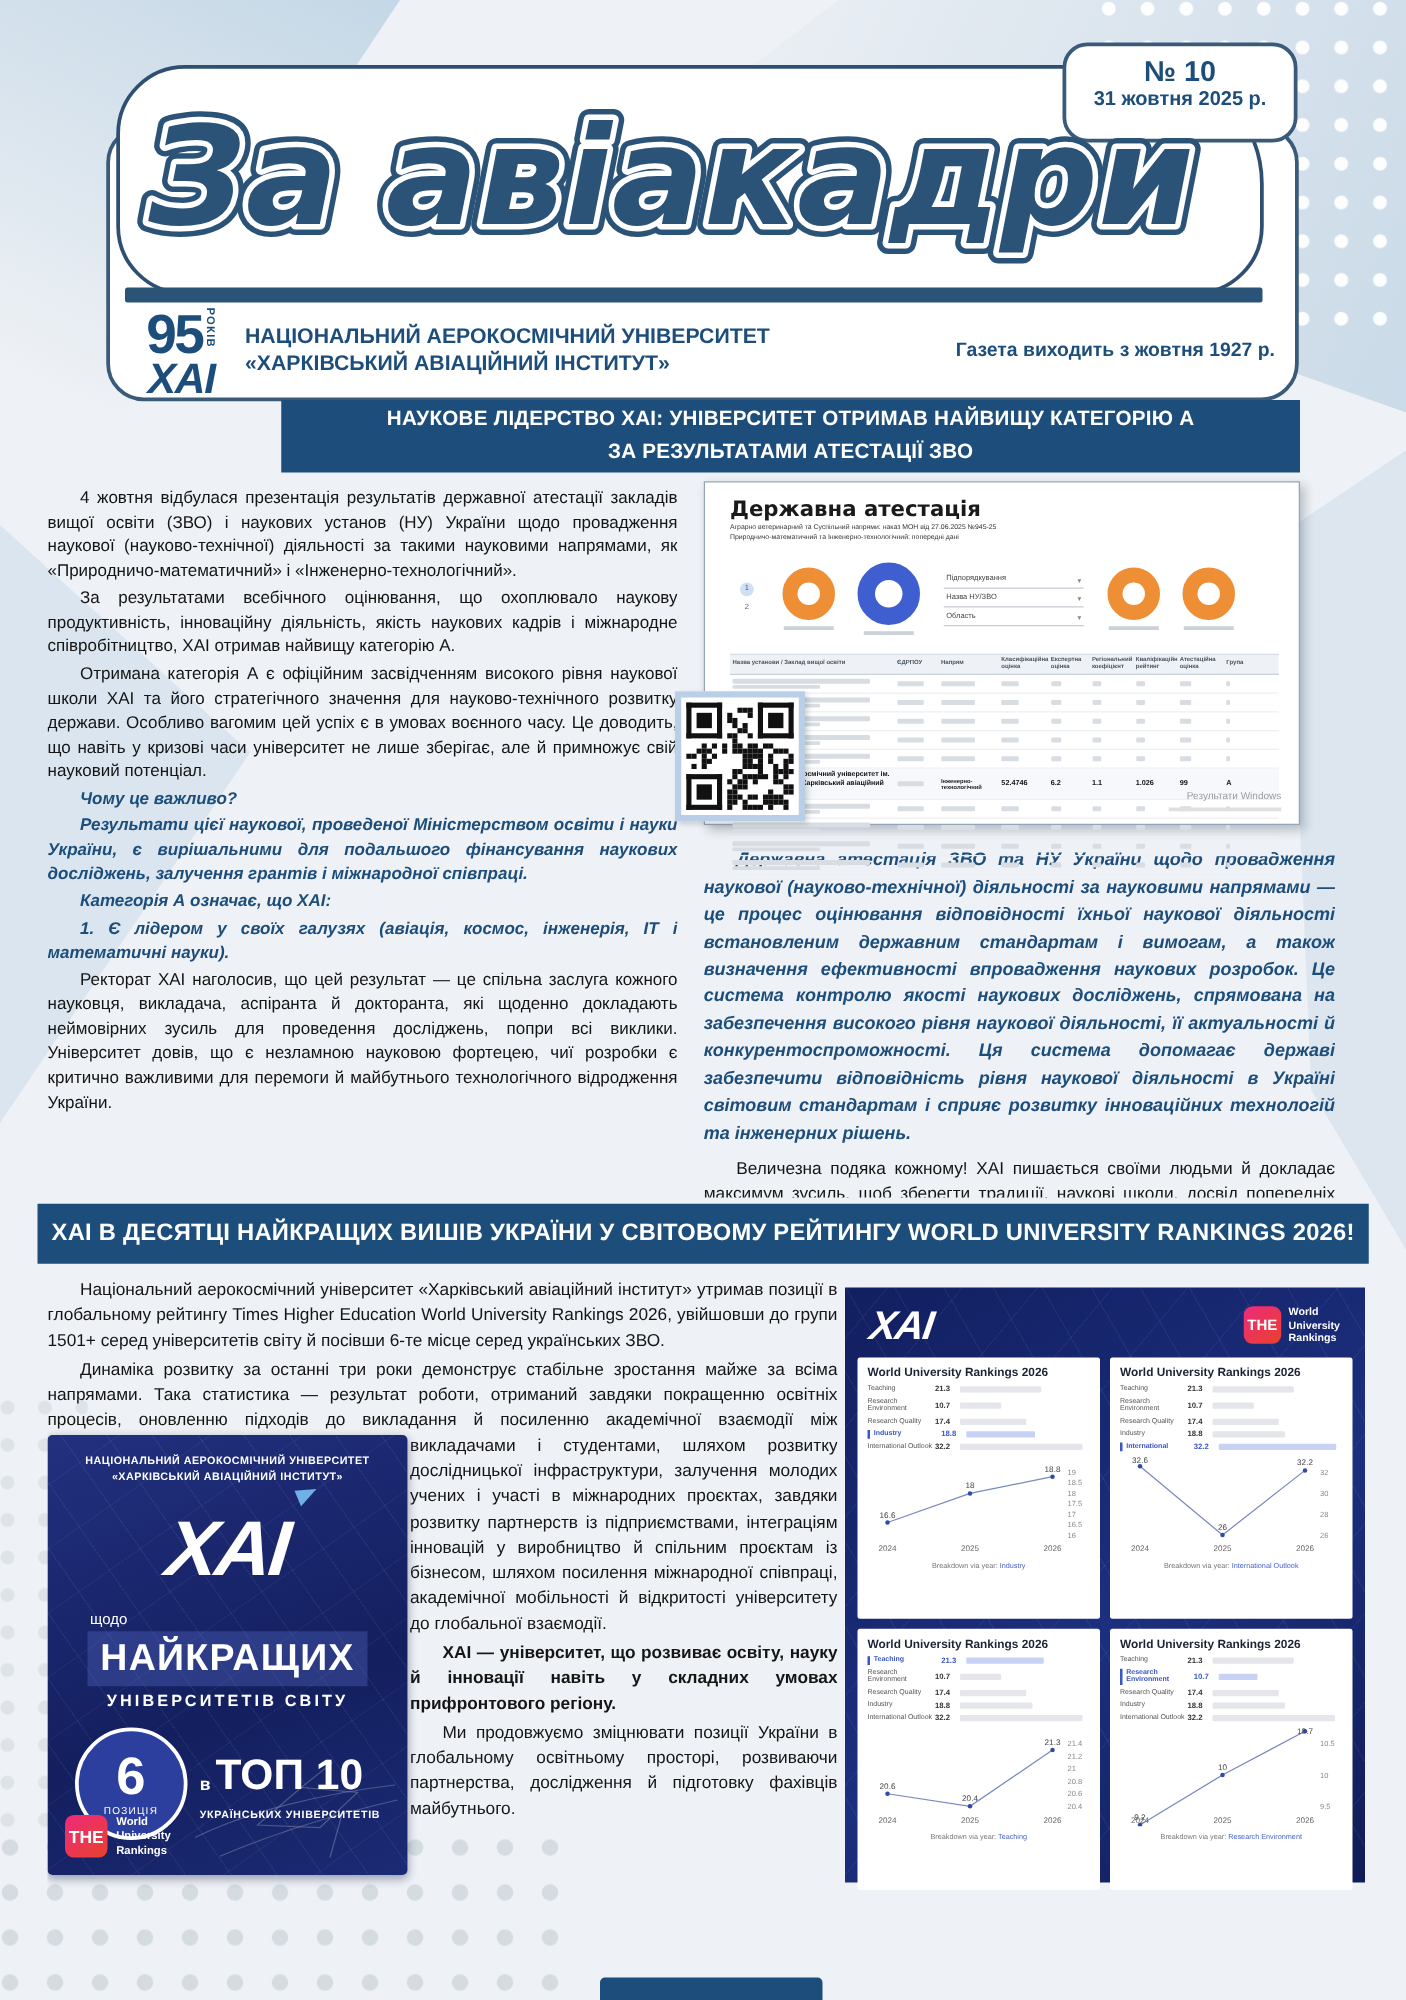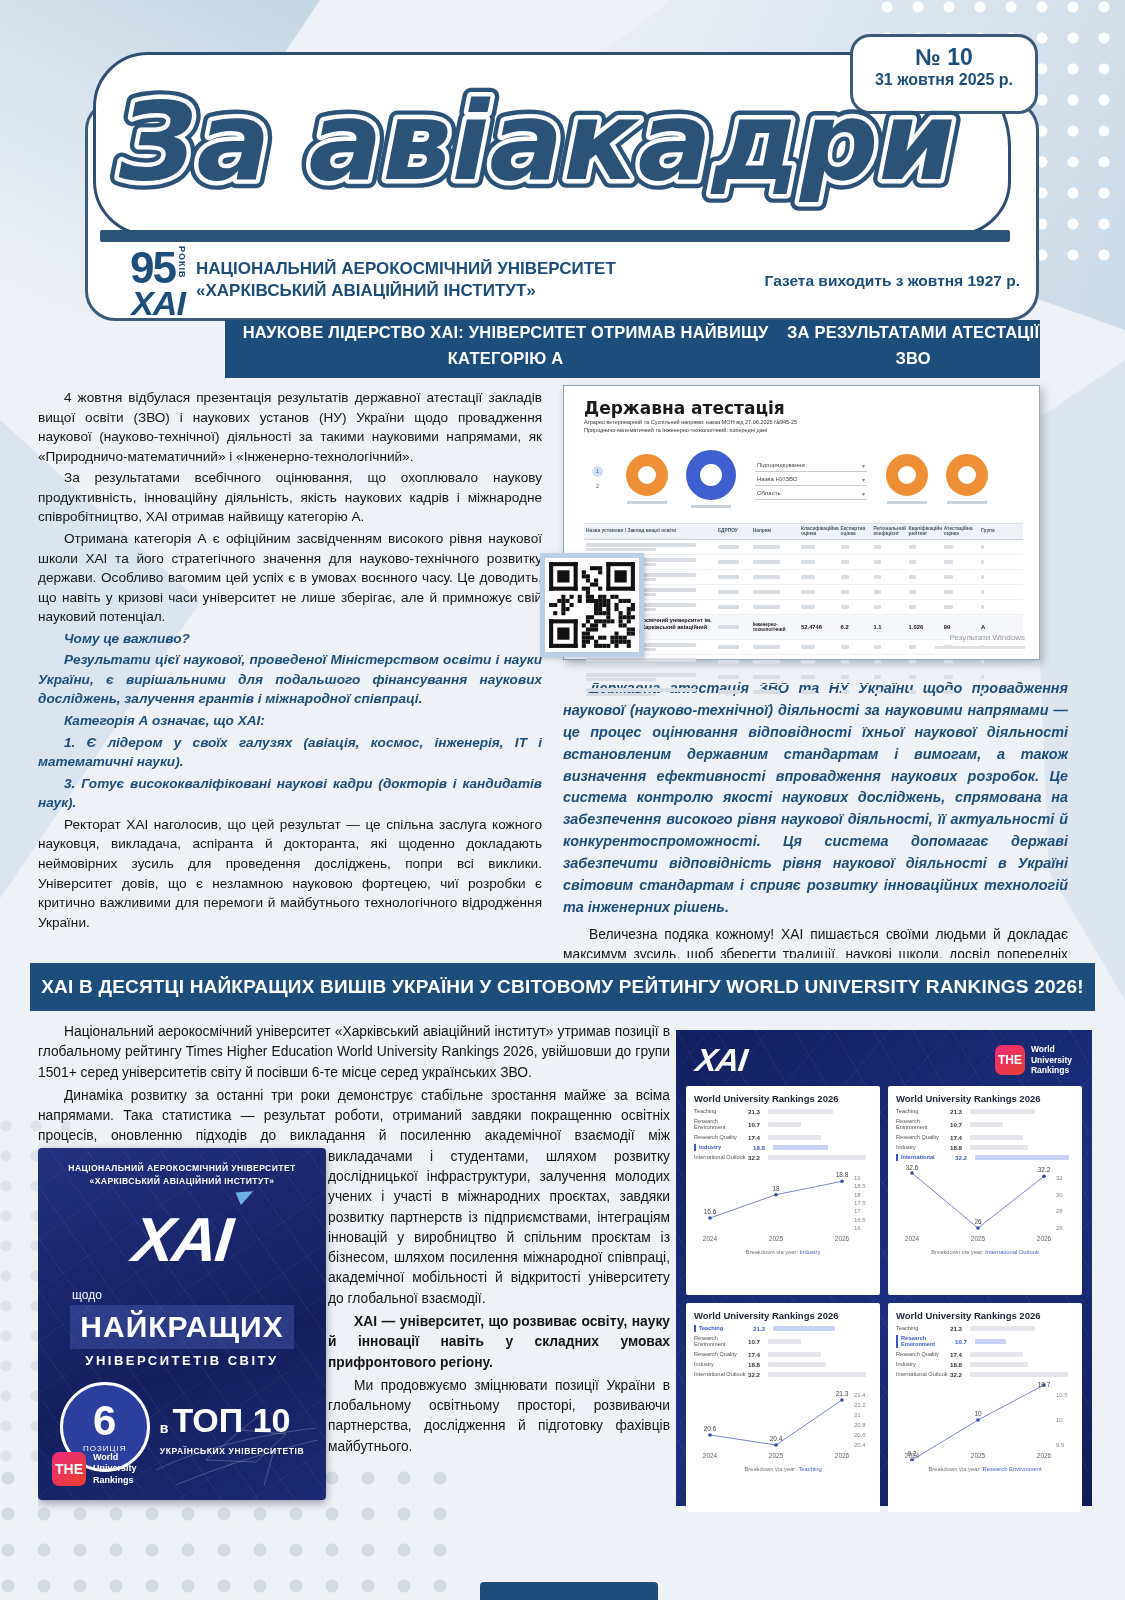--- a/index.html
+++ b/index.html
@@ -18,30 +18,30 @@
   .dots-l{left:0;top:1120px;width:70px;height:360px;background-image:radial-gradient(circle at 6px 6px,#dde3e8 5px,transparent 6px);background-size:30px 30px;}
 
   
   .mast-panel{position:absolute;left:85px;top:100px;width:948px;height:215px;background:#fff;border:3px solid #3a5a7a;border-radius:30px;}
   .issue-badge{position:absolute;left:850px;top:34px;width:188px;height:80px;background:#fff;border:3px solid #3a5a7a;border-radius:20px;text-align:center;box-sizing:border-box;padding-top:7px;z-index:3;}
   .issue-no{font-size:23px;font-weight:bold;color:#1d4e7b;}
   .issue-date{font-size:16px;font-weight:bold;color:#1d4e7b;}
   .title-blob{position:absolute;left:93px;top:52px;width:912px;height:178px;background:#fff;border:3px solid #2f4f72;border-radius:55px;border-top-right-radius:95px;z-index:2;}
   .mast-title-svg{position:absolute;left:105px;top:58px;z-index:4;}
   .mast-bar{position:absolute;left:100px;top:230px;width:910px;height:12px;background:#2a5377;z-index:5;border-radius:2px;}
-  .logo95{position:absolute;left:112px;top:246px;z-index:6;width:92px;text-align:center;line-height:1;}
+  .logo95{position:absolute;left:99px;top:246px;z-index:6;width:92px;text-align:center;line-height:1;}
   .l95-top{display:flex;justify-content:center;align-items:flex-start;}
   .l95-num{font-size:44px;font-weight:bold;color:#1d4e7b;letter-spacing:-2px;}
   .l95-rokiv{writing-mode:vertical-rl;font-size:9px;font-weight:bold;color:#1d4e7b;letter-spacing:1px;margin-left:2px;}
   .l95-xai{font-size:34px;font-weight:bold;font-style:italic;color:#1d4e7b;letter-spacing:-1px;margin-top:-4px;}
   .uni-name{position:absolute;left:196px;top:258px;width:480px;z-index:6;font-size:17px;font-weight:bold;color:#1d4e7b;line-height:1.3;}
   .published{position:absolute;left:720px;top:272px;width:300px;z-index:6;text-align:right;font-size:15.5px;font-weight:bold;color:#1d4e7b;}
 
   
-  .banner1{position:absolute;left:225px;top:320px;width:815px;height:58px;background:#1d4e7b;color:#fff;text-align:center;display:flex;flex-direction:row;justify-content:center;z-index:6;}
+  .banner1{position:absolute;left:225px;top:320px;width:815px;height:58px;background:#1d4e7b;color:#fff;text-align:center;display:flex;flex-direction:column;justify-content:center;z-index:6;}
   .banner1 div{font-size:16.5px;font-weight:bold;letter-spacing:.2px;line-height:1.55;}
   .banner2{position:absolute;left:30px;top:963px;width:1065px;height:48px;background:#1d4e7b;color:#fff;display:flex;align-items:center;justify-content:center;font-size:19px;font-weight:bold;letter-spacing:.2px;z-index:6;}
 
   
   .col{position:absolute;text-align:justify;color:#151515;}
   .a1-left{left:38px;top:388px;width:504px;height:566px;font-size:13.6px;line-height:1.44;overflow:hidden;}
   .a1-right{left:563px;top:678px;width:505px;height:280px;overflow:hidden;}
   .ind{text-indent:26px;margin:0 0 2px 0;}
   .lead{color:#1d4e7b;font-style:italic;font-weight:bold;}
   .quote-p{font-size:14.4px;line-height:1.52;margin:0 0 6px 0;}
@@ -175,21 +175,20 @@
   </div>
 
   <div class="col a1-left">
     <p class="ind">4 жовтня відбулася презентація результатів державної атестації закладів вищої освіти (ЗВО) і наукових установ (НУ) України щодо провадження наукової (науково-технічної) діяльності за такими науковими напрямами, як «Природничо-математичний» і «Інженерно-технологічний».</p>
     <p class="ind">За результатами всебічного оцінювання, що охоплювало наукову продуктивність, інноваційну діяльність, якість наукових кадрів і міжнародне співробітництво, ХАІ отримав найвищу категорію А.</p>
     <p class="ind">Отримана категорія А є офіційним засвідченням високого рівня наукової школи ХАІ та його стратегічного значення для науково-технічного розвитку держави. Особливо вагомим цей успіх є в умовах воєнного часу. Це доводить, що навіть у кризові часи університет не лише зберігає, але й примножує свій науковий потенціал.</p>
     <p class="ind lead">Чому це важливо?</p>
     <p class="ind lead">Результати цієї наукової, проведеної Міністерством освіти і науки України, є вирішальними для подальшого фінансування наукових досліджень, залучення грантів і міжнародної співпраці.</p>
     <p class="ind lead">Категорія А означає, що ХАІ:</p>
     <p class="ind lead">1.  Є лідером у своїх галузях (авіація, космос, інженерія, ІТ і математичні науки).</p>
-    <p class="ind lead">3.  Готує висококваліфіковані наукові кадри (докторів і кандидатів наук).</p>
     <p class="ind">Ректорат ХАІ наголосив, що цей результат — це спільна заслуга кожного науковця, викладача, аспіранта й докторанта, які щоденно докладають неймовірних зусиль для проведення досліджень, попри всі виклики. Університет довів, що є незламною науковою фортецею, чиї розробки є критично важливими для перемоги й майбутнього технологічного відродження України.</p>
   </div>
 
   <div class="dash">
     <div class="dash-title">Державна атестація</div>
     <div class="dash-sub">Аграрно ветеринарний та Суспільний напрями: наказ МОН від 27.06.2025 №945-25</div>
     <div class="dash-sub">Природничо-математичний та Інженерно-технологічний: попередні дані</div>
     <div class="dash-viz">
       <div class="dash-pages" id="dash-pages">
           <span class="pg pg1">1</span>

